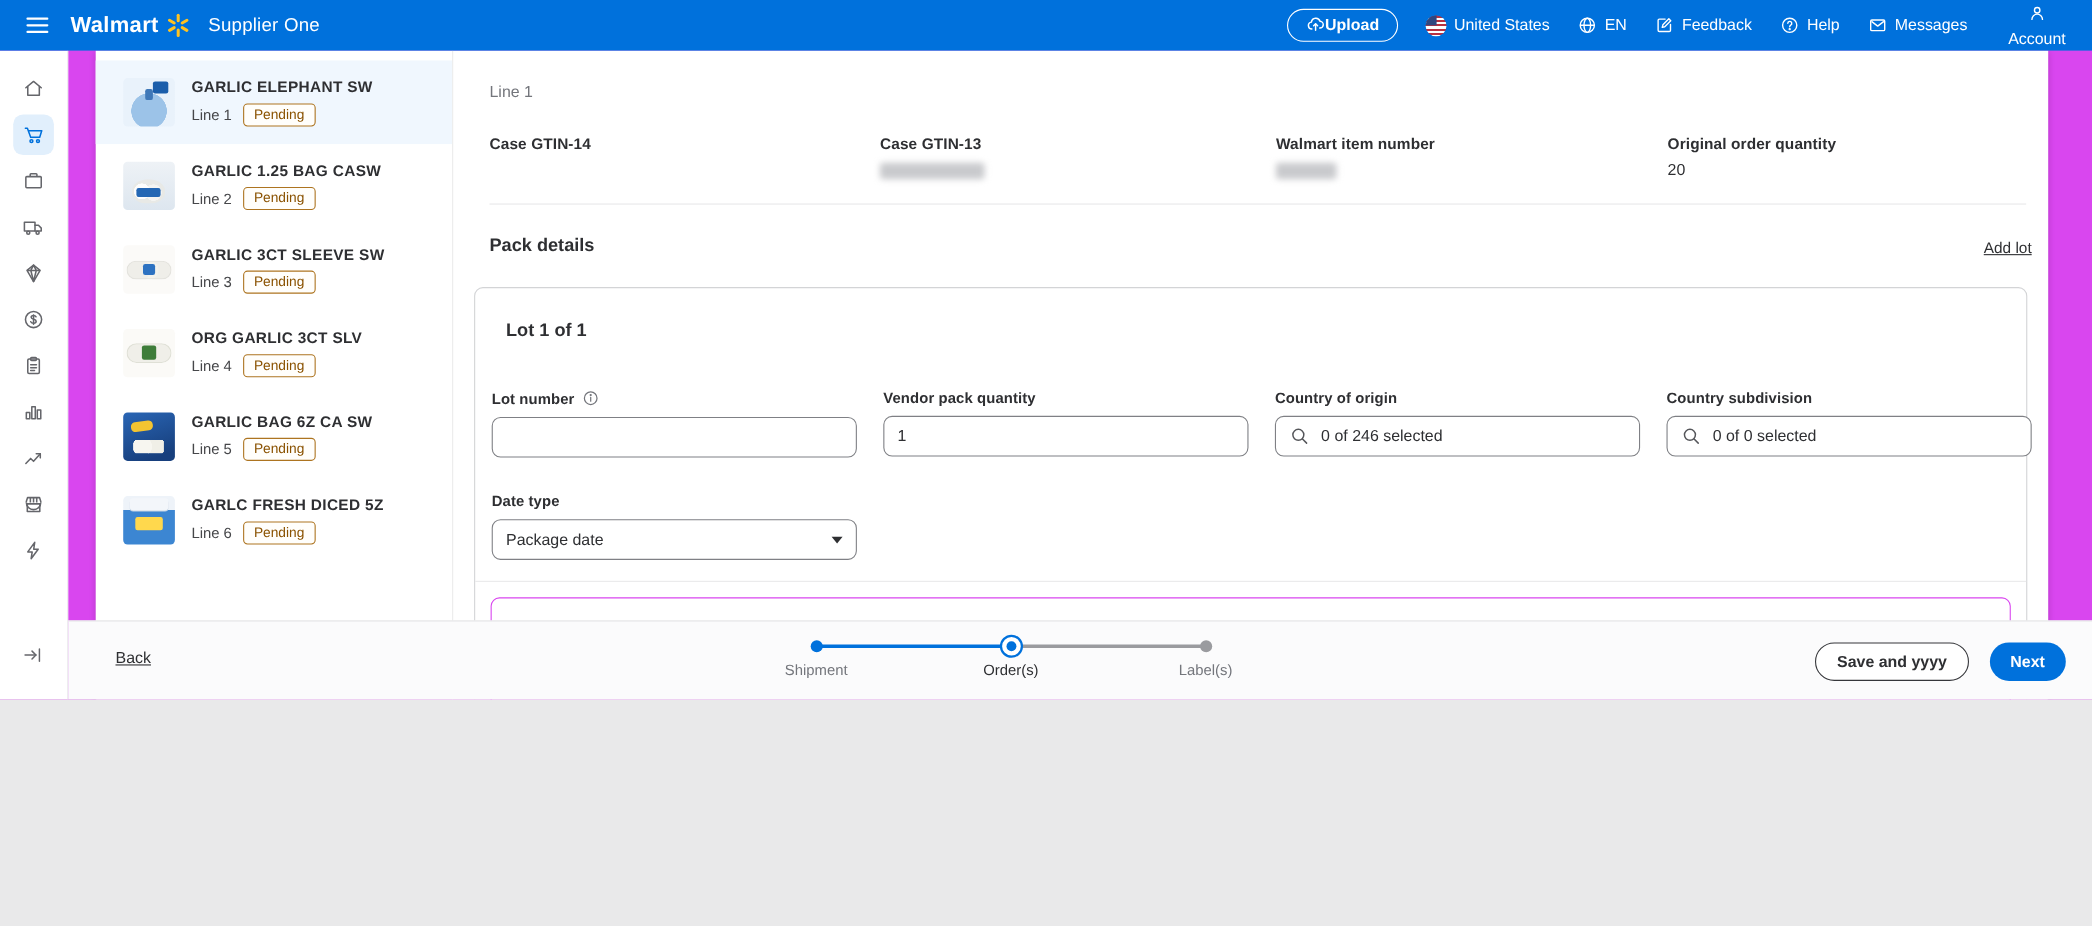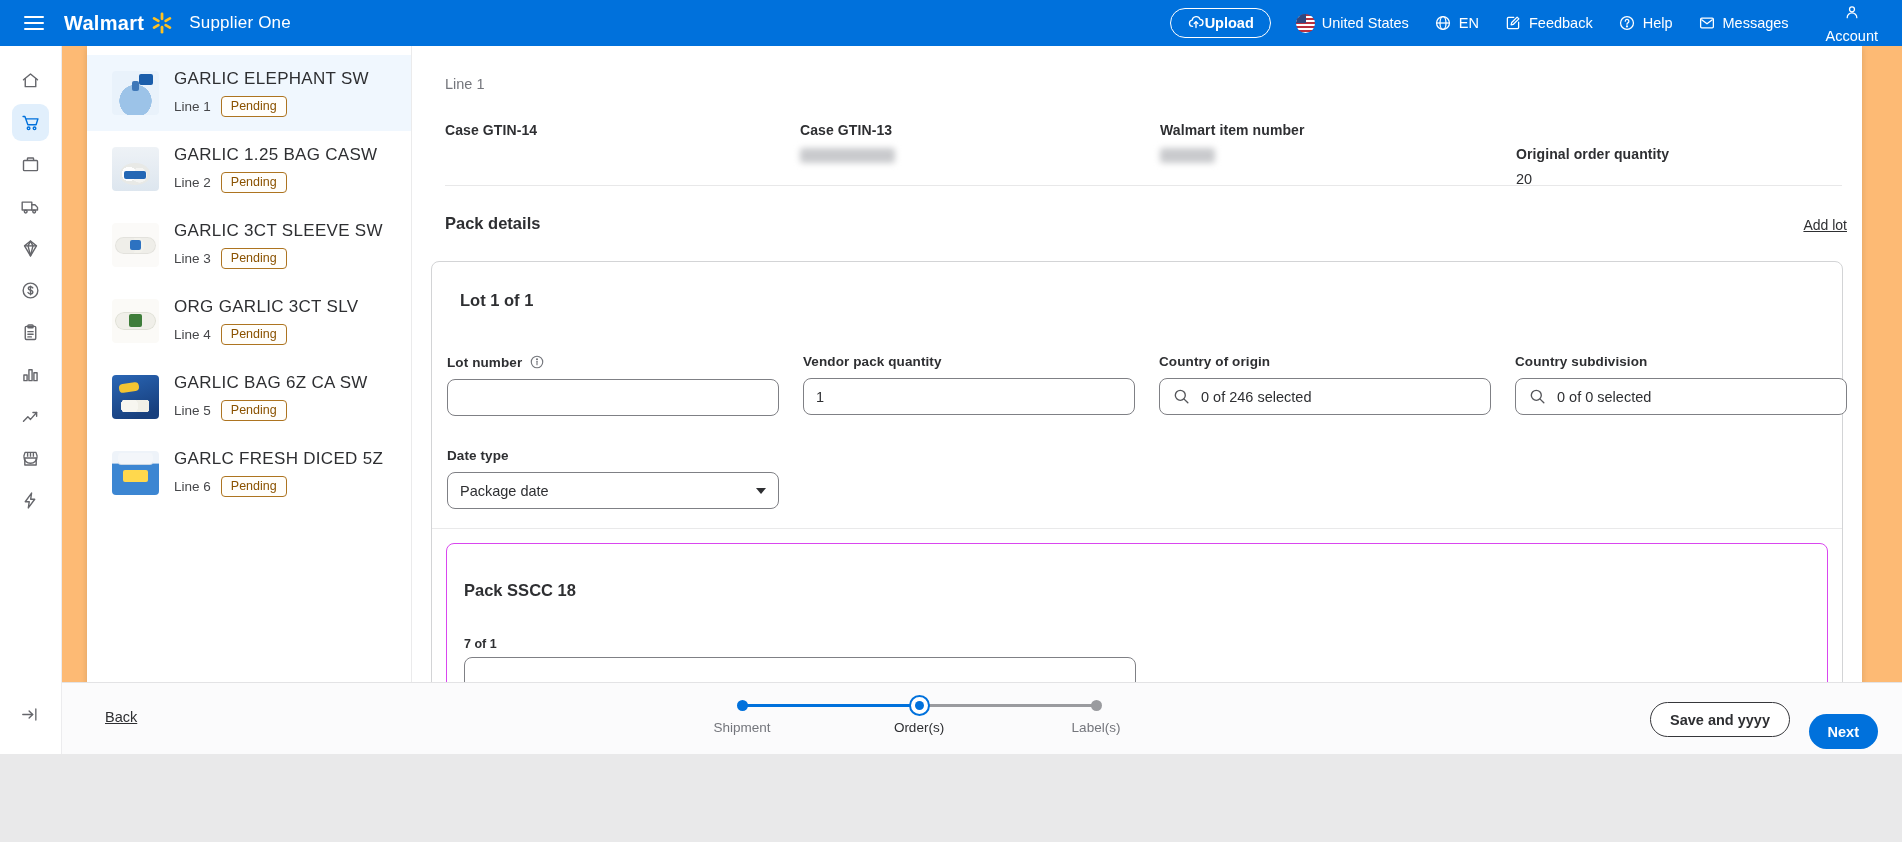--- a/index.html
+++ b/index.html
@@ -1,19 +1,19 @@
 <!DOCTYPE html>
 <html><head>
 <meta charset="utf-8">
 <style>
   * { margin:0; padding:0; box-sizing:border-box; }
   html,body { background:#e9e9ea; }
   .screen {
-    position:relative; width:1902px; height:754px; overflow:hidden;
-    background:#fdba74; font-family:"Liberation Sans",sans-serif; color:#2e2f32;
+    position:relative; width:1902px; height:636px; overflow:hidden;
+    background:#d946ef; font-family:"Liberation Sans",sans-serif; color:#2e2f32;
   }
   
   .topbar {
     position:absolute; top:0; left:0; right:0; height:46px; background:#0071dc;
     display:flex; align-items:center; padding:0 24px; color:#fff; z-index:10;
   }
   .hamburger { width:20px; height:14px; display:flex; flex-direction:column; justify-content:space-between; cursor:pointer; }
   .hamburger span { display:block; height:2.4px; background:#fff; border-radius:2px; }
   .brand { display:flex; align-items:center; margin-left:20px; gap:7px; }
   .brand-name { font-size:20px; font-weight:700; letter-spacing:.3px; }
@@ -69,21 +69,21 @@
   .t4::before { content:""; position:absolute; left:3px; top:13px; width:41px; height:18px; border-radius:9px;
     background:radial-gradient(circle at 20% 50%, #f0efe9 0 36%, transparent 38%),radial-gradient(circle at 78% 50%, #f0efe9 0 36%, transparent 38%),#eef0e8; box-shadow:0 0 0 1px #dfe0d6 inset; }
   .t4::after { content:""; position:absolute; left:17px; top:15px; width:13px; height:13px; background:#3e7d3a; border-radius:2px; }
   .t5 { background:linear-gradient(160deg,#2a66b5 0,#173f7d 85%); }
   .t5::before { content:""; position:absolute; left:7px; top:8px; width:20px; height:9px; background:#f3c431; border-radius:4px; transform:rotate(-8deg); }
   .t5::after { content:""; position:absolute; left:9px; bottom:7px; width:28px; height:12px; background:radial-gradient(circle at 30% 50%, #f7f6f0 0 42%, transparent 44%),radial-gradient(circle at 72% 50%, #f0efe7 0 42%, transparent 44%); }
   .t6 { background:linear-gradient(180deg,#eef3f9 0 28%, #3c86d2 29%); }
   .t6::before { content:""; position:absolute; left:6px; top:2px; width:35px; height:11px; background:#f3f6fa; border-radius:3px; box-shadow:0 1px 0 #c9d6e4; }
   .t6::after { content:""; position:absolute; left:11px; top:19px; width:25px; height:12px; background:#ffd84d; border-radius:2px; }
   .p-text { min-width:0; }
-  .p-name { font-size:17px; font-weight:400; letter-spacing:.3px; white-space:nowrap;text-align:center; }
+  .p-name { font-size:14px; font-weight:700; letter-spacing:.3px; white-space:nowrap;text-align:center; }
   .p-sub { display:flex; align-items:center; gap:10px; margin-top:7px; font-size:13.5px; color:#46474a; }
   .chip {
     font-size:12.5px; color:#8a5200; border:1px solid #ad7420; border-radius:4px;
     padding:2px 9px 3px; background:#fffefb; line-height:1.15;
   }
 
   
   .form-area { position:absolute; left:325px; top:0; right:0; bottom:0; }
   .line-title { position:absolute; left:33px; top:30px; font-size:14.5px; color:#74767c; }
   .sum-col { position:absolute; top:76px; }
@@ -136,21 +136,21 @@
     border:2.6px solid #0071dc; background:#fff; display:flex; align-items:center; justify-content:center;
   }
   .st-current::after { content:""; width:9px; height:9px; border-radius:50%; background:#0071dc; }
   .st-label { position:absolute; top:37px; font-size:13.5px; color:#74767c; transform:translateX(-50%); }
   .st-label.l1 { left:680px; } .st-label.l2 { left:857px; color:#2e2f32; } .st-label.l3 { left:1034px; }
   .btn {
     position:absolute; top:19px; height:35px; border-radius:18px; font-family:inherit;
     font-size:14.5px; font-weight:700; cursor:pointer; display:flex; align-items:center;
   }
   .btn-secondary { right:112px; padding:0 19px; background:#fff; border:1.6px solid #36373b; color:#2e2f32; }
-  .btn-primary { right:24px; padding:0 19px; background:#0071dc; border:none; color:#fff;margin-top:12px; }
+  .btn-primary { right:24px; padding:0 19px; background:#0071dc; border:none; color:#fff; }
 </style>
 </head>
 <body>
 
 <div class="screen">
 
   <header class="topbar">
     <div class="hamburger">
         <span></span>
         <span></span>
@@ -384,21 +384,21 @@
         <div class="sum-label">Case GTIN-14</div>
       </div>
       <div class="sum-col" style="left:388px;">
         <div class="sum-label">Case GTIN-13</div>
         <div class="blurval w95"></div>
       </div>
       <div class="sum-col" style="left:748px;">
         <div class="sum-label">Walmart item number</div>
         <div class="blurval w55"></div>
       </div>
-      <div class="sum-col" style="left:1104px;margin-top:24px;">
+      <div class="sum-col" style="left:1104px;">
         <div class="sum-label">Original order quantity</div>
         <div class="sum-value">20</div>
       </div>
 
       <div class="divider1"></div>
 
       <div class="pack-heading">Pack details</div>
       <a class="link addlot">Add lot</a>
 
       <div class="lot-card">

